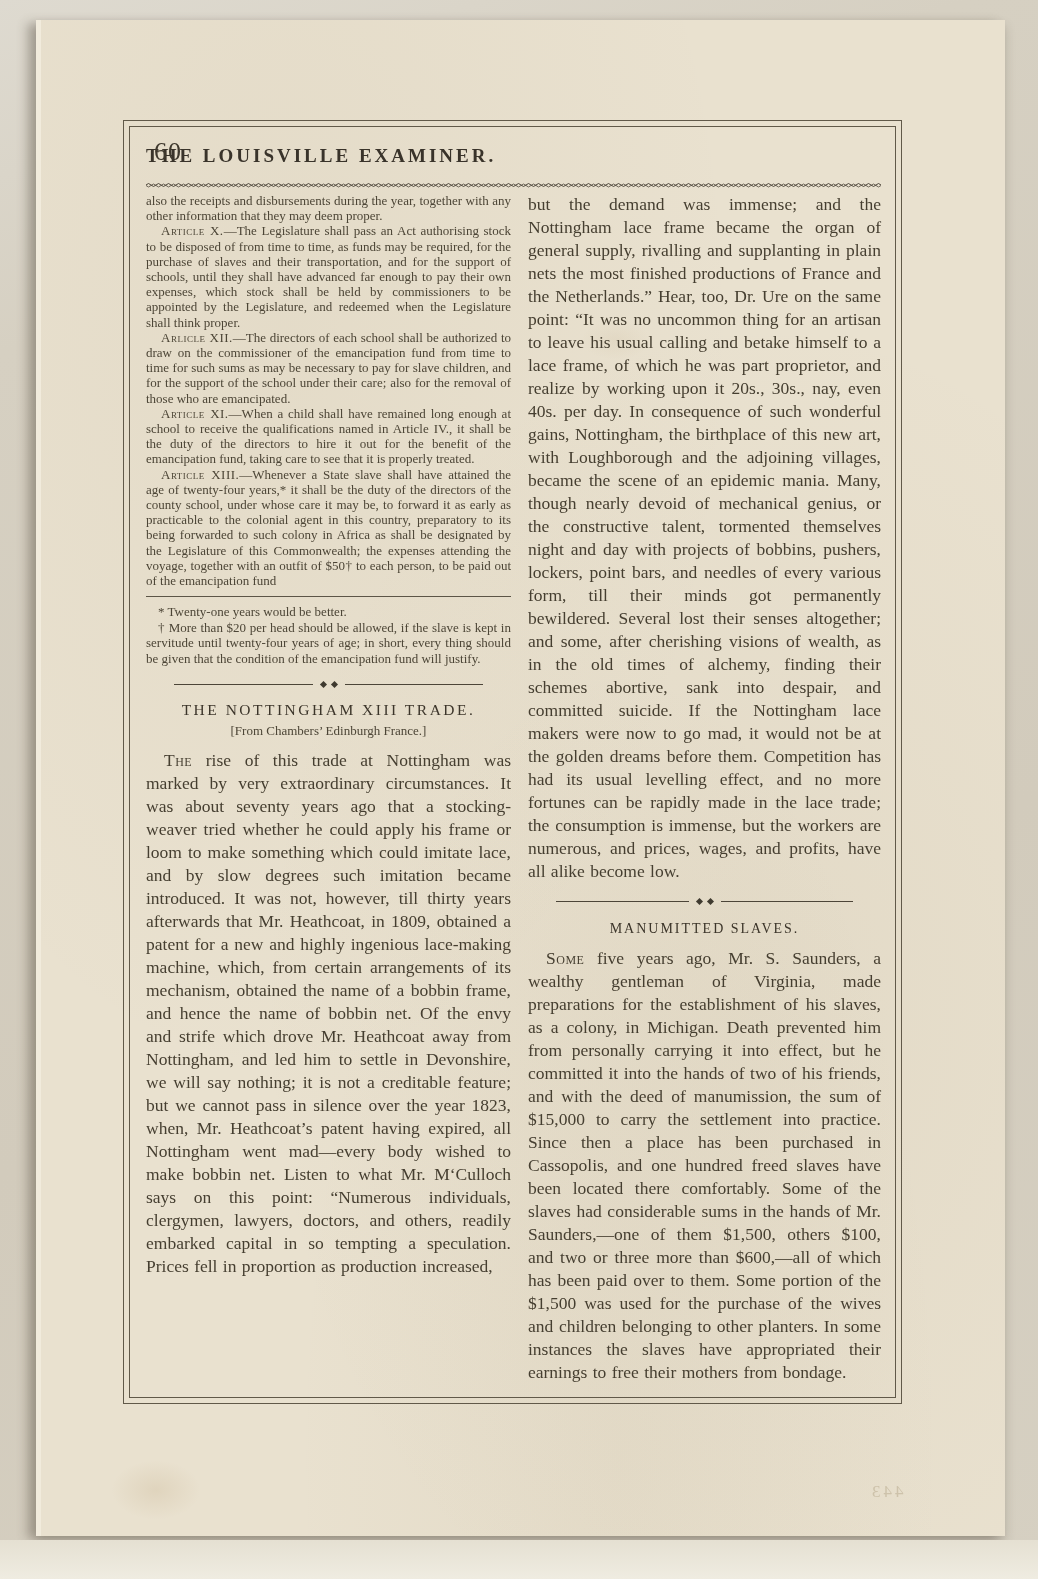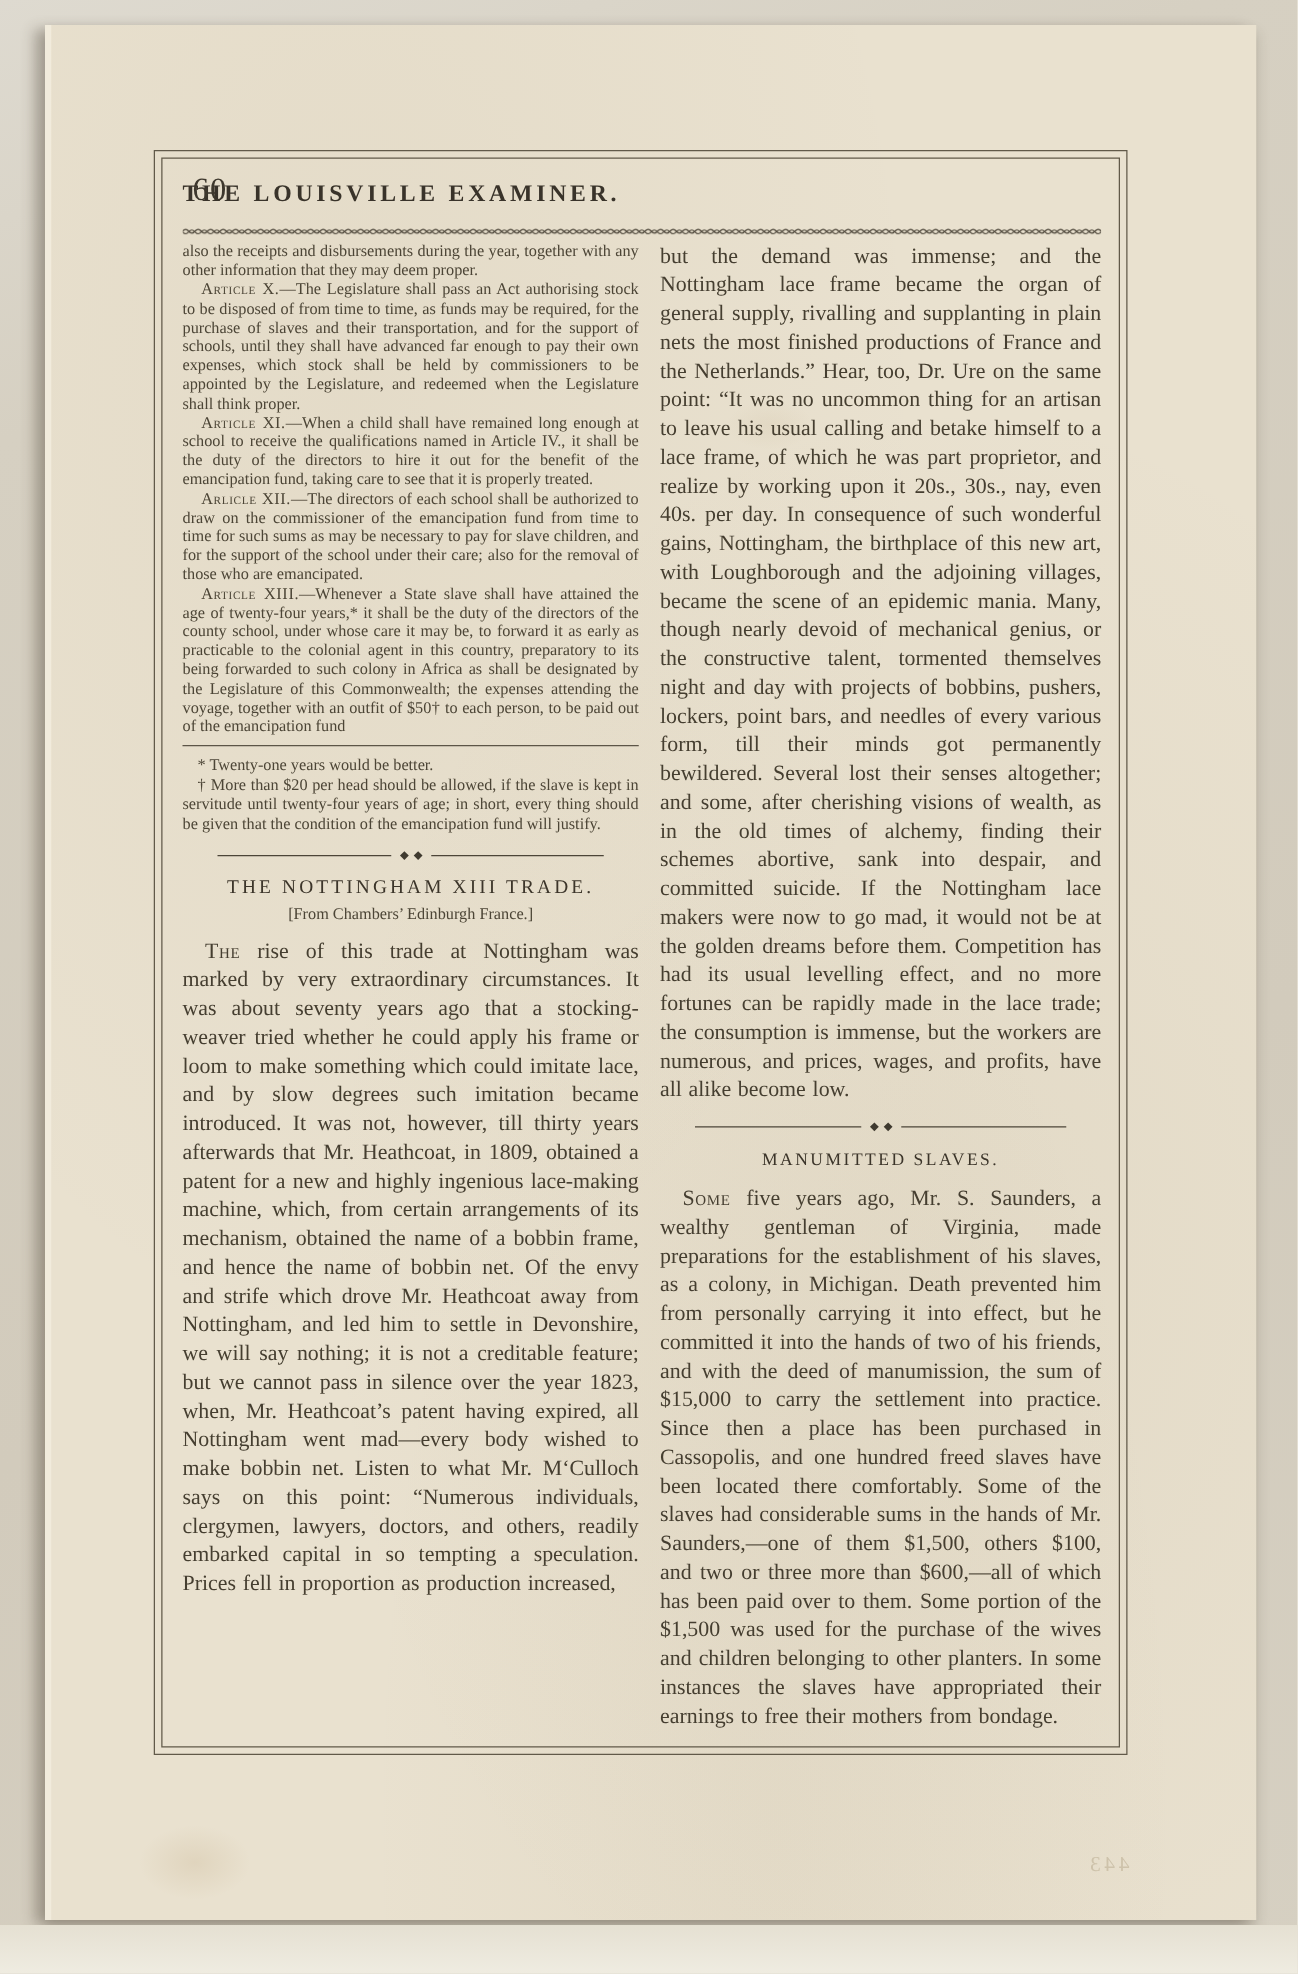--- a/index.html
+++ b/index.html
@@ -103,22 +103,22 @@
             </pattern>
           </defs>
           <rect width="100%" height="8" fill="url(#wv)"></rect>
         </svg>
 
         <div class="cols">
 
           <div class="col left">
             <p class="small flush">also the receipts and disbursements during the year, together with any other information that they may deem proper.</p>
             <p class="small"><span class="sc">Article X.</span><span>—The Legislature shall pass an Act authorising stock to be disposed of from time to time, as funds may be required, for the purchase of slaves and their transportation, and for the support of schools, until they shall have advanced far enough to pay their own expenses, which stock shall be held by commissioners to be appointed by the Legislature, and redeemed when the Legislature shall think proper.</span></p>
+            <p class="small"><span class="sc">Arlicle XII.</span><span>—The directors of each school shall be authorized to draw on the commissioner of the emancipation fund from time to time for such sums as may be necessary to pay for slave children, and for the support of the school under their care; also for the removal of those who are emancipated.</span></p>
             <p class="small"><span class="sc">Article XI.</span><span>—When a child shall have remained long enough at school to receive the qualifications named in Article IV., it shall be the duty of the directors to hire it out for the benefit of the emancipation fund, taking care to see that it is properly treated.</span></p>
-            <p class="small"><span class="sc">Arlicle XII.</span><span>—The directors of each school shall be authorized to draw on the commissioner of the emancipation fund from time to time for such sums as may be necessary to pay for slave children, and for the support of the school under their care; also for the removal of those who are emancipated.</span></p>
             <p class="small"><span class="sc">Article XIII.</span><span>—Whenever a State slave shall have attained the age of twenty-four years,* it shall be the duty of the directors of the county school, under whose care it may be, to forward it as early as practicable to the colonial agent in this country, preparatory to its being forwarded to such colony in Africa as shall be designated by the Legislature of this Commonwealth; the expenses attending the voyage, together with an outfit of $50† to each person, to be paid out of the emancipation fund</span></p>
 
             <div class="footnote-rule"></div>
             <p class="small fn">* Twenty-one years would be better.</p>
             <p class="small fn">† More than $20 per head should be allowed, if the slave is kept in servitude until twenty-four years of age; in short, every thing should be given that the condition of the emancipation fund will justify.</p>
 
             <div class="divider">
               <span class="rl"></span>
               <span class="diamond d1"></span>
               <span class="diamond d2"></span>

